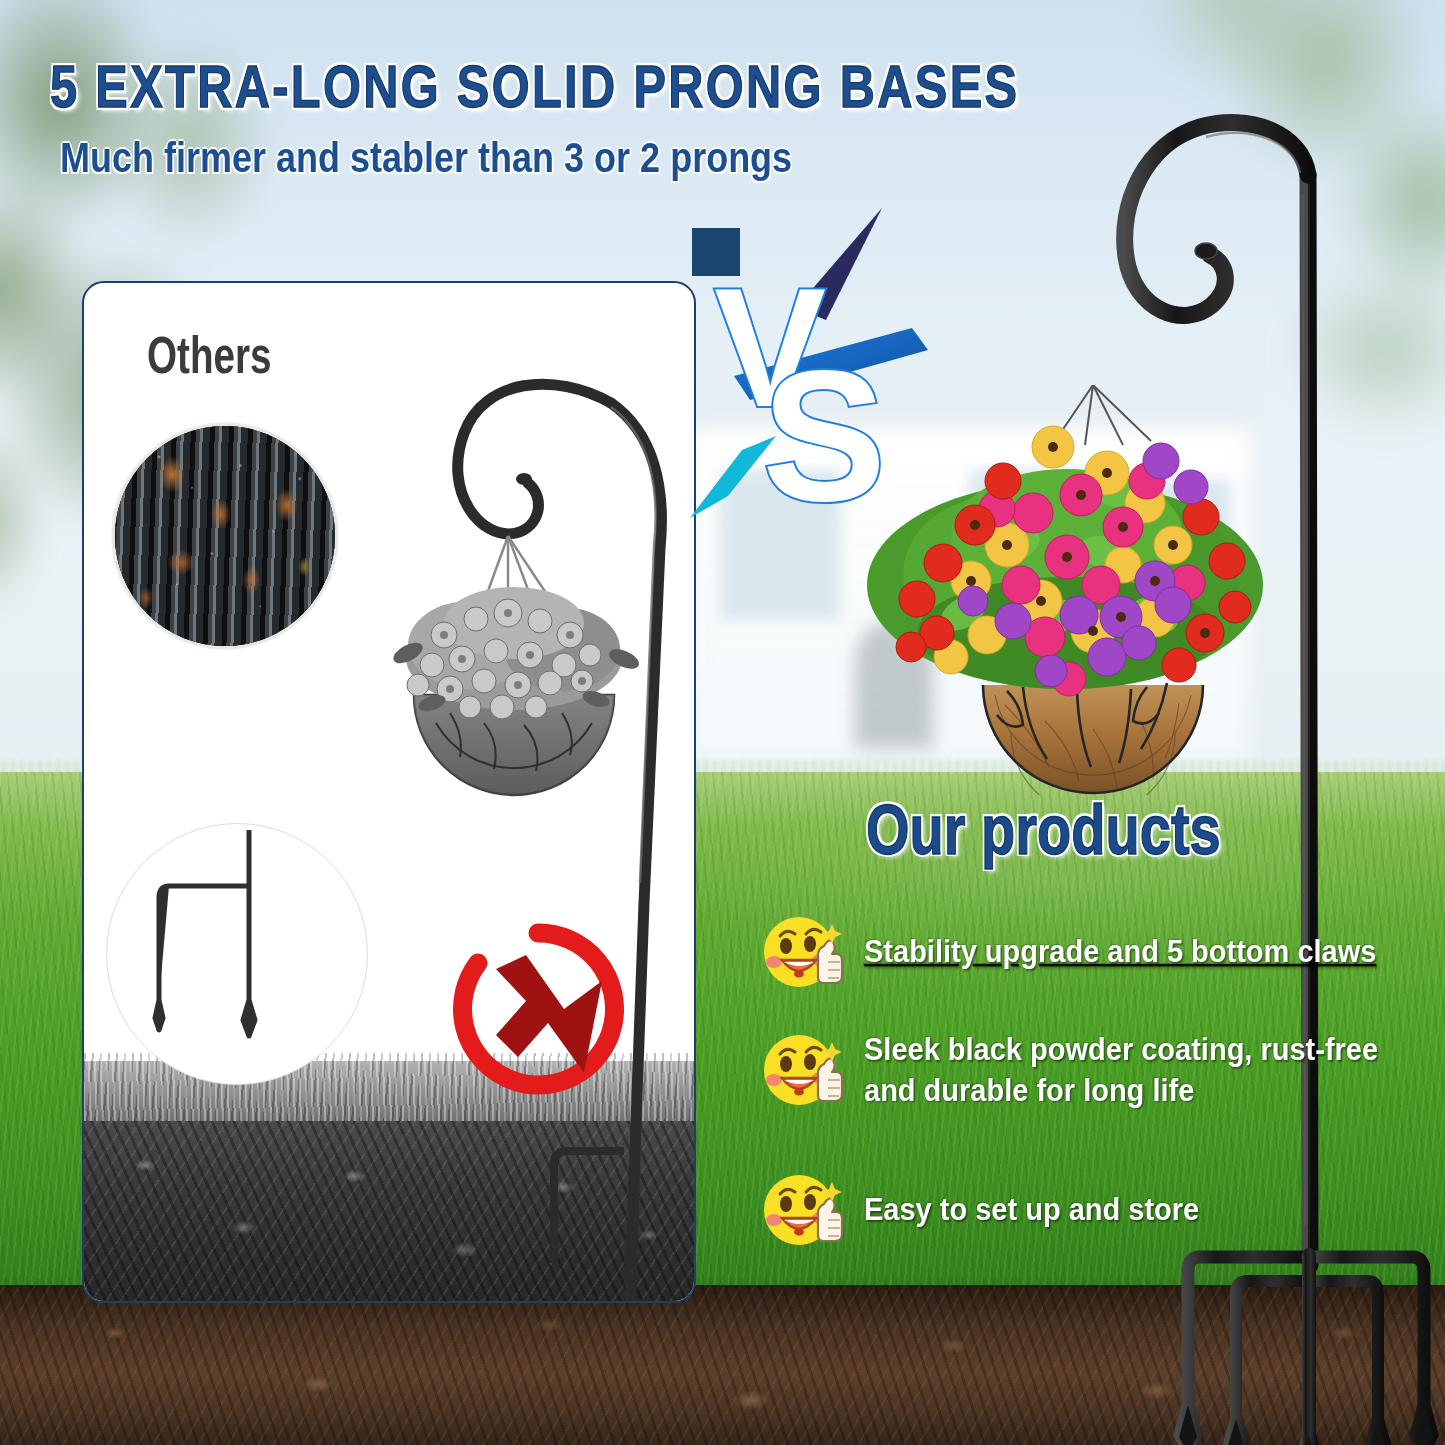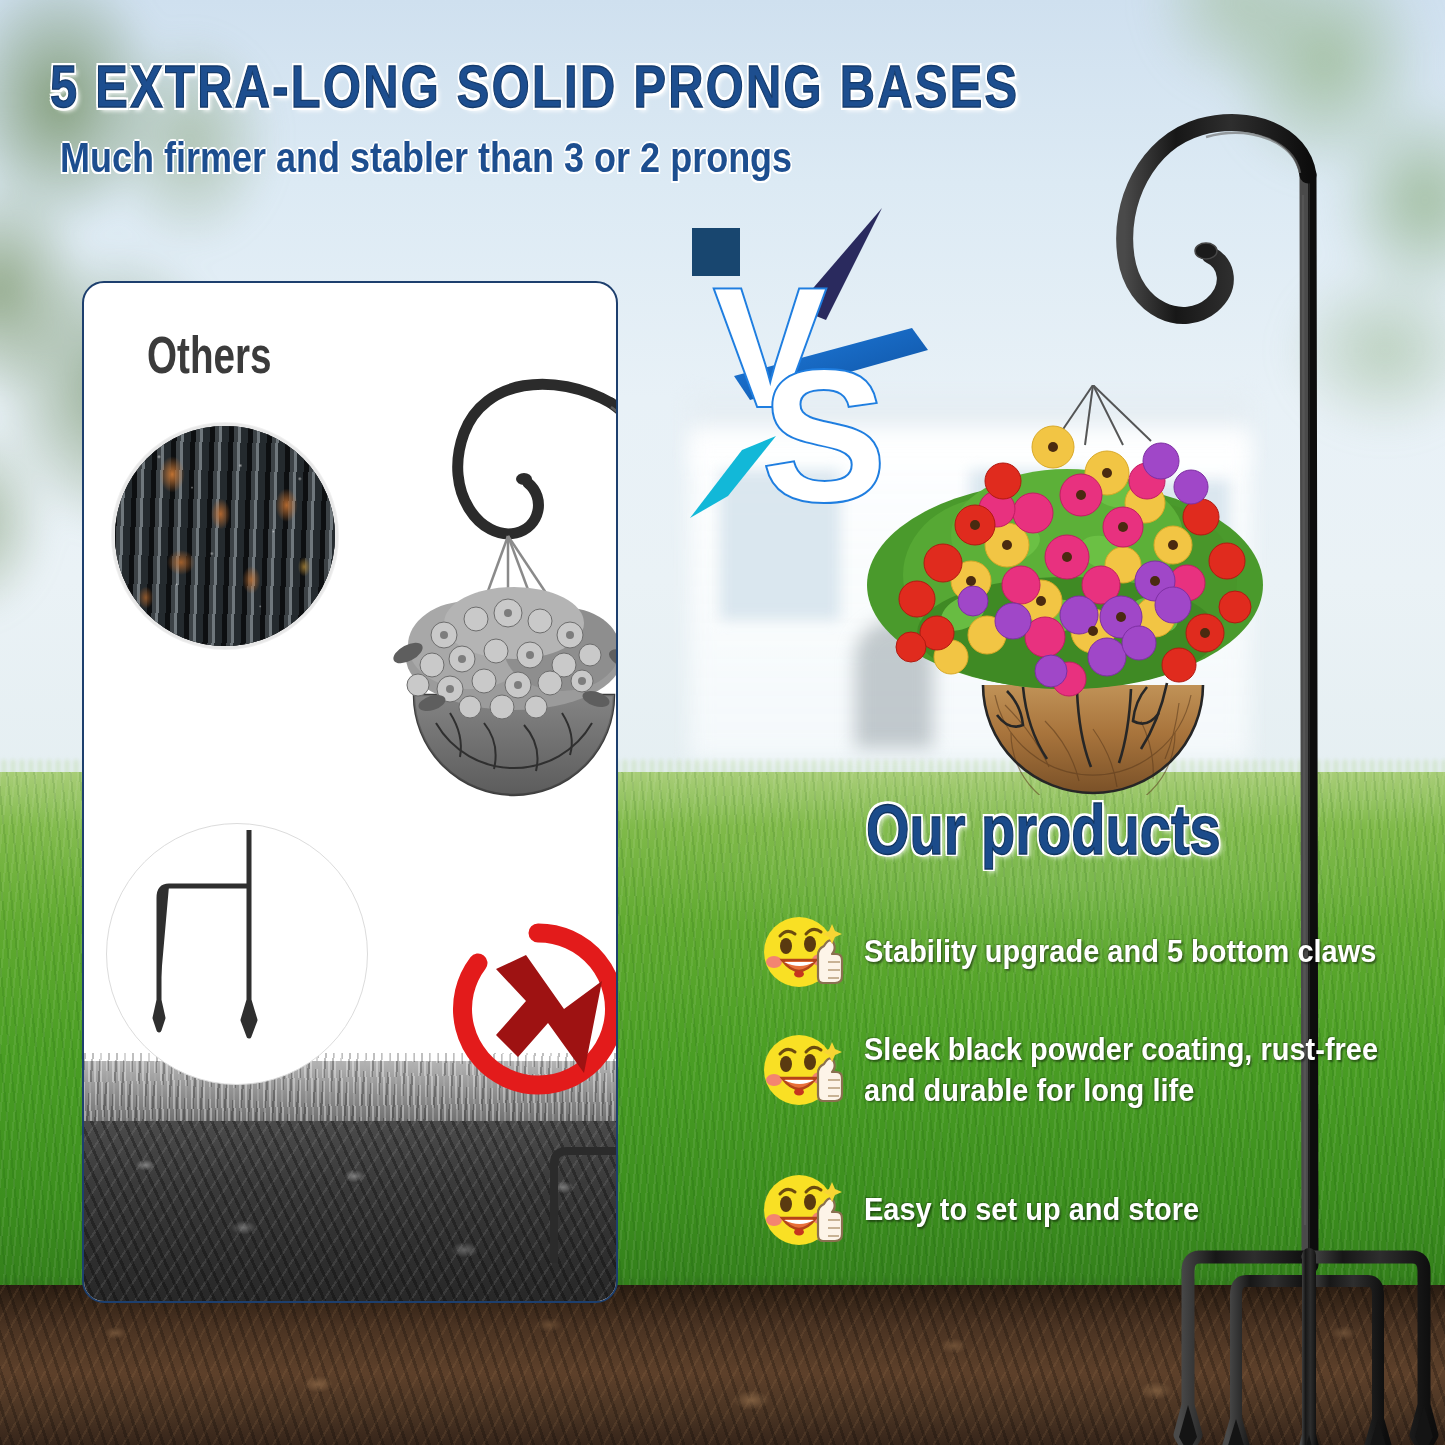--- a/index.html
+++ b/index.html
@@ -148,21 +148,21 @@
     text-shadow:
       2px 0 0 #fff, -2px 0 0 #fff, 0 2px 0 #fff, 0 -2px 0 #fff,
       2px 2px 0 #fff, -2px 2px 0 #fff, 2px -2px 0 #fff, -2px -2px 0 #fff,
       3px 3px 5px rgba(255,255,255,.85);
     white-space:nowrap;
     z-index:22;
   }
 
   
   #others-panel {
-    position:absolute; left:82px; top:281px; width:536px; height:1022px;
+    position:absolute; left:82px; top:281px; width:614px; height:1022px;
     background:#ffffff;
     border:2px solid #1d3f6e;
     border-radius:22px;
     overflow:hidden;
     z-index:12;
   }
   .others-label {
     position:absolute; left:63px; top:44px;
     font-size:42px; font-weight:bold; color:#3b3b3b;
     transform:scaleY(1.22) scaleX(.92); transform-origin:left top;
@@ -605,21 +605,21 @@
       <circle cx="318" cy="160" r="5"></circle>
         <circle cx="116" cy="196" r="5"></circle>
       <circle cx="350" cy="248" r="5"></circle>
         <circle cx="268" cy="142" r="5"></circle>
     </g>
   </g>
 </svg>
 
 <div class="our-products">Our products</div>
 
-<div class="feature" style="left:762px; top:910px;">
+<div class="feature" style="left:762px; top:910px;text-decoration:underline;">
   <svg class="emoji" viewBox="0 0 84 84">
     <circle cx="37" cy="42" r="35" fill="#f9e024"></circle>
     <path d="M18 26 q 7 -8 15 -2" fill="none" stroke="#6b4b0f" stroke-width="3" stroke-linecap="round"></path>
     <path d="M44 24 q 7 -8 15 -2" fill="none" stroke="#6b4b0f" stroke-width="3" stroke-linecap="round"></path>
     <ellipse cx="24" cy="36" rx="6" ry="8" fill="#5a3a10"></ellipse>
     <ellipse cx="48" cy="34" rx="6" ry="8" fill="#5a3a10"></ellipse>
     <ellipse cx="12" cy="52" rx="8" ry="6" fill="#f2737f" opacity=".85"></ellipse>
     <ellipse cx="58" cy="50" rx="8" ry="6" fill="#f2737f" opacity=".85"></ellipse>
     <path d="M20 50 q 17 22 34 0 Z" fill="#e8703a" stroke="#b2441a" stroke-width="2.5"></path>
     <path d="M22 52 q 16 8 30 0" fill="#ffffff"></path>

